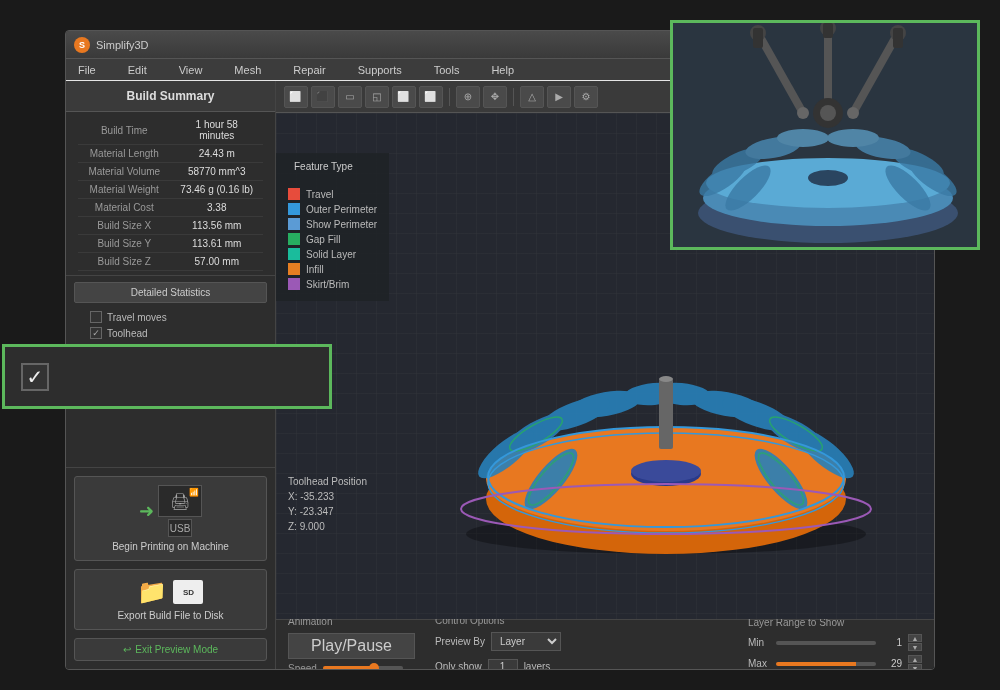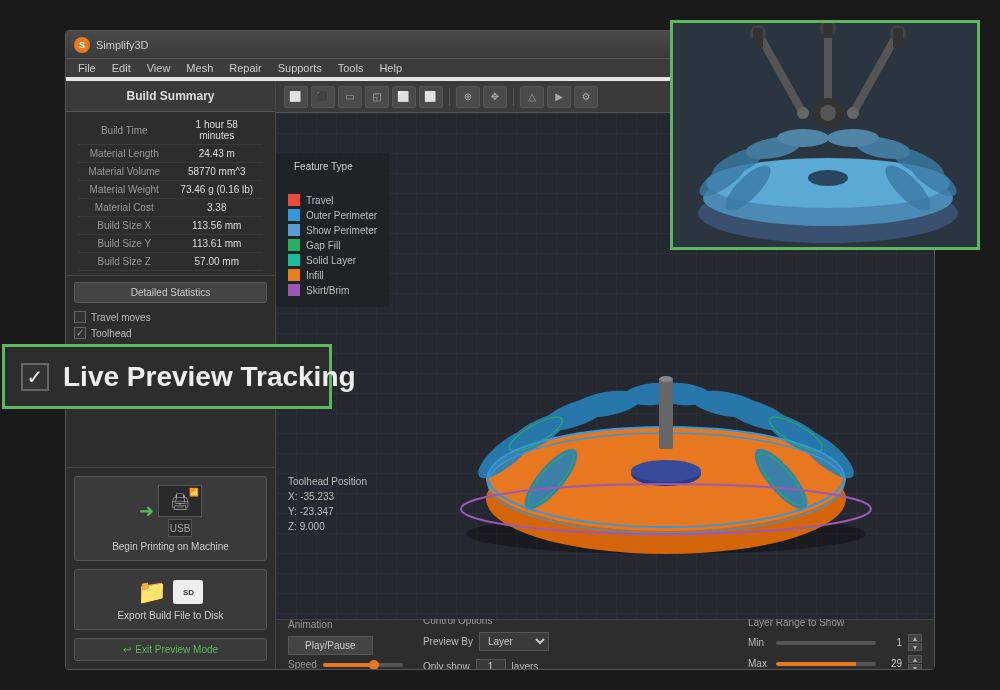--- a/index.html
+++ b/index.html
@@ -53,21 +53,22 @@
       font-size: 11px;
     }
 
     
     .menu-bar {
       background: #3c3c3c;
       height: 22px;
       display: flex;
       align-items: center;
       padding: 0 4px;
-      border-bottom: 4px solid #e5e5e5;
+      border-bottom: 1px solid #e5e5e5;
+      gap: 16px;
     }
     .menu-item {
       color: #ccc;
       padding: 0 8px;
       height: 100%;
       display: flex;
       align-items: center;
       cursor: pointer;
       font-size: 11px;
     }
@@ -136,21 +137,21 @@
 
     .show-in-preview {
       padding: 6px 8px;
       color: #999;
       font-size: 10px;
       border-bottom: 1px solid #444;
     }
     .preview-option {
       display: flex;
       align-items: flex-end;
-      padding: 2px 8px;
+      padding: 2px 24px;
       color: #bbb;
       font-size: 10px;
     }
     .preview-option .checkbox {
       width: 12px;
       height: 12px;
       border: 1px solid #666;
       margin-right: 5px;
       background: #333;
       display: flex;
@@ -281,21 +282,21 @@
       position: absolute;
       top: 40px;
       left: 0;
       background: rgba(30,34,38,0.85);
       padding: 8px 12px;
       z-index: 10;
     }
     .feature-title {
       color: #ccc;
       font-size: 10px;
-      margin-bottom: 22px;
+      margin-bottom: 16px;
       padding-left: 6px;
     }
     .feature-item {
       display: flex;
       align-items: center;
       margin-bottom: 3px;
       font-size: 10px;
       color: #bbb;
     }
     .feature-color {
@@ -363,22 +364,22 @@
     }
     .control-row {
       display: flex;
       align-items: center;
       gap: 6px;
     }
     .play-btn {
       background: #444;
       border: 1px solid #555;
       color: #ccc;
-      padding: 3px 16px;
-      font-size: 10px;
+      padding: 3px 22px;
+      font-size: 16px;
       cursor: pointer;
       border-radius: 0;
     }
     .speed-slider {
       width: 80px;
       height: 4px;
       background: linear-gradient(to right, #e87820 60%, #555 60%);
       border-radius: 2px;
       position: relative;
     }
@@ -816,21 +817,20 @@
             </div>
           </div>
         </div>
       </div>
     </div>
   </div>
 </div>
 
 <div class="live-preview-box">
   <div class="live-preview-check">✓</div>
-  <span class="live-preview-label">Live Preview Tracking</span>
 </div>
 
 <div class="camera-preview">
   <div class="camera-inner">
 
     <svg width="310" height="225" viewBox="0 0 310 225" style="position:absolute;top:0;left:0;">
 
       <rect width="310" height="225" fill="#2a3540"></rect>
 
       <ellipse cx="155" cy="190" rx="130" ry="30" fill="#3a5070"></ellipse>

